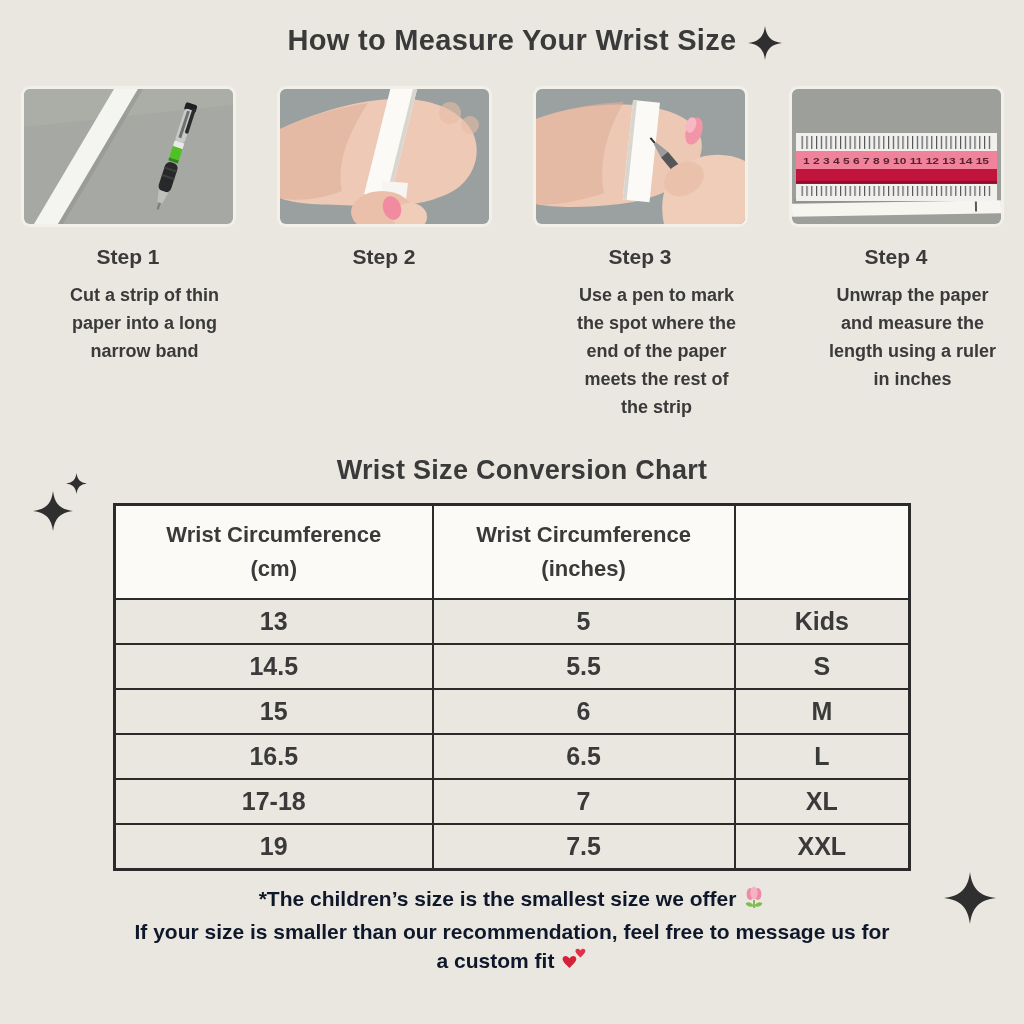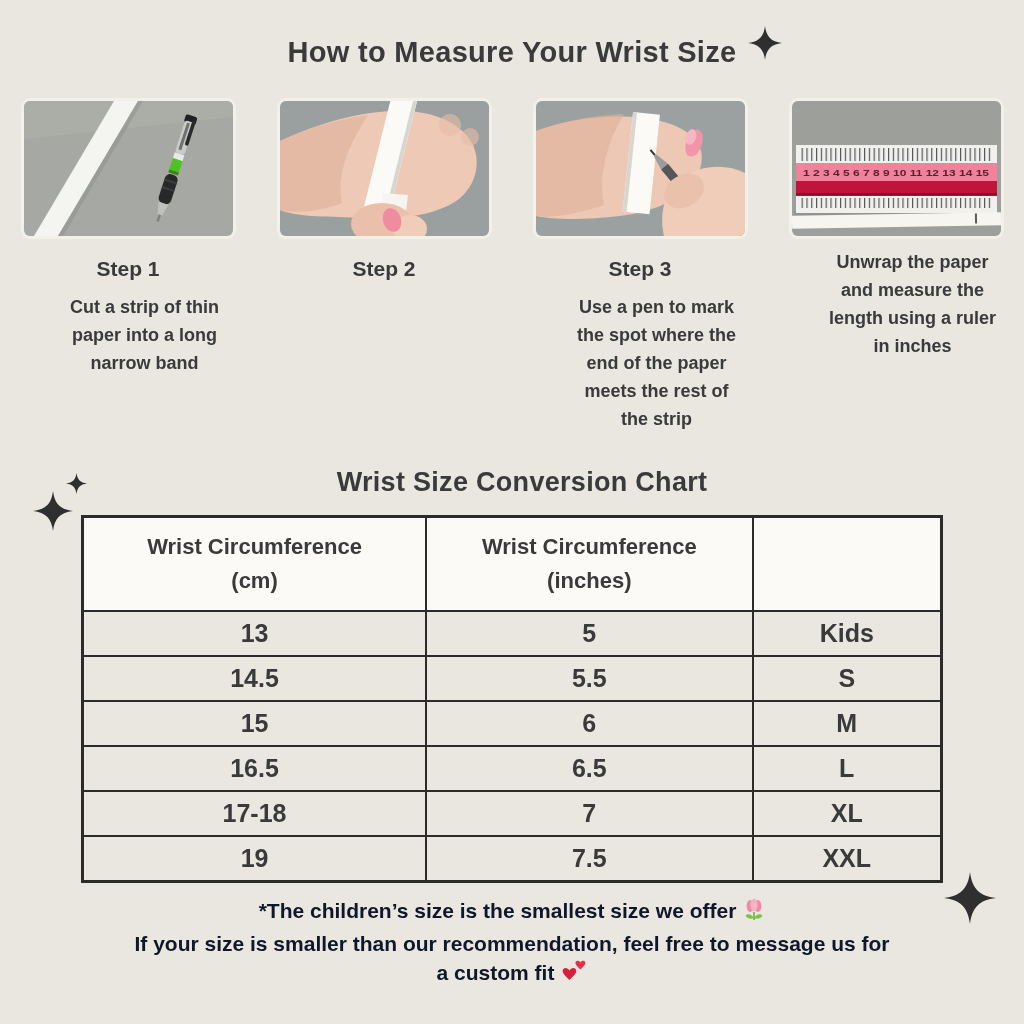--- a/index.html
+++ b/index.html
@@ -1,32 +1,32 @@
 <!DOCTYPE html>
 <html><head>
 <meta charset="utf-8">
 <style>
   html,body{margin:0;padding:0;background:#e9e7df;}
   .page{position:relative;width:1024px;height:1024px;background:#e9e7df;overflow:hidden;
         font-family:"Liberation Sans",sans-serif;font-weight:700;color:#3a3a3a;}
-  .title{margin:16px;padding-top:20px;text-align:center;font-size:29px;letter-spacing:.3px;}
+  .title{margin:4px;padding-top:20px;text-align:center;font-size:29px;letter-spacing:.3px;}
   .sparkle{position:absolute;}
   .s1{left:748px;top:26px;width:34px;height:34px;}
   .s2{left:66px;top:473px;width:21px;height:21px;}
   .s3{left:33px;top:491px;width:40px;height:40px;}
   .s4{left:944px;top:872px;width:52px;height:52px;}
   .steps-row{display:flex;justify-content:center;gap:47px;margin-top:32px;}
   .step-col{width:209px;text-align:center;}
   .photo-frame{width:209px;height:135px;border-radius:6px;overflow:hidden;
                box-shadow:0 0 0 3px rgba(250,248,240,.55);}
   .photo-frame svg{display:block;}
   .step-label{margin-top:21px;font-size:21px;}
   .step-desc{margin-top:12px;font-size:18px;line-height:28px;margin-left:33px;}
   .chart-title{margin:34px 0 0;text-align:center;font-size:27px;letter-spacing:.3px;padding-left:20px;}
-  .ctable{width:862px;margin:17px auto 0;border-collapse:collapse;table-layout:fixed;
+  .ctable{width:798px;margin:17px auto 0;border-collapse:collapse;table-layout:fixed;
           border:3px solid #2b2b2b;}
   .ctable th,.ctable td{border:2.6px solid #2b2b2b;text-align:center;padding:0;}
   .ctable th{background:#fbfaf6;height:92px;font-size:22px;line-height:34px;}
   .ctable td{height:43px;font-size:25px;background:transparent;border-radius:10px;}
   .footer{margin-top:13px;text-align:center;color:#0f172a;font-size:21px;line-height:29px;}
   .f-line .ic{vertical-align:-4px;margin-left:7px;display:inline-block;}
 </style>
 </head>
 <body>
 
@@ -140,20 +140,21 @@
           <text x="11" y="75" font-size="8.5" fill="#57222f" textLength="186" lengthAdjust="spacingAndGlyphs">1 2 3 4 5 6 7 8 9 10 11 12 13 14 15</text>
           <rect x="4" y="80" width="201" height="15" fill="#c0143c"></rect>
           <rect x="4" y="92" width="201" height="2.5" fill="#8e0f2c"></rect>
           <rect x="8" y="97" width="193" height="10" fill="url(#tk)"></rect>
           <g transform="rotate(-1 104 120)">
             <rect x="0" y="113" width="209" height="13" fill="#f6f5f0"></rect>
             <rect x="183" y="114" width="2" height="10" fill="#5a5a5a"></rect>
           </g>
         </svg>
       </div>
+      <div class="step-label">Step 4</div>
       <div class="step-desc">Unwrap the paper and measure the length using a ruler in inches</div>
     </div>
 
   </div>
 
   <h2 class="chart-title">Wrist Size Conversion Chart</h2>
 
   <table class="ctable">
     <colgroup>
         <col style="width:40%">

